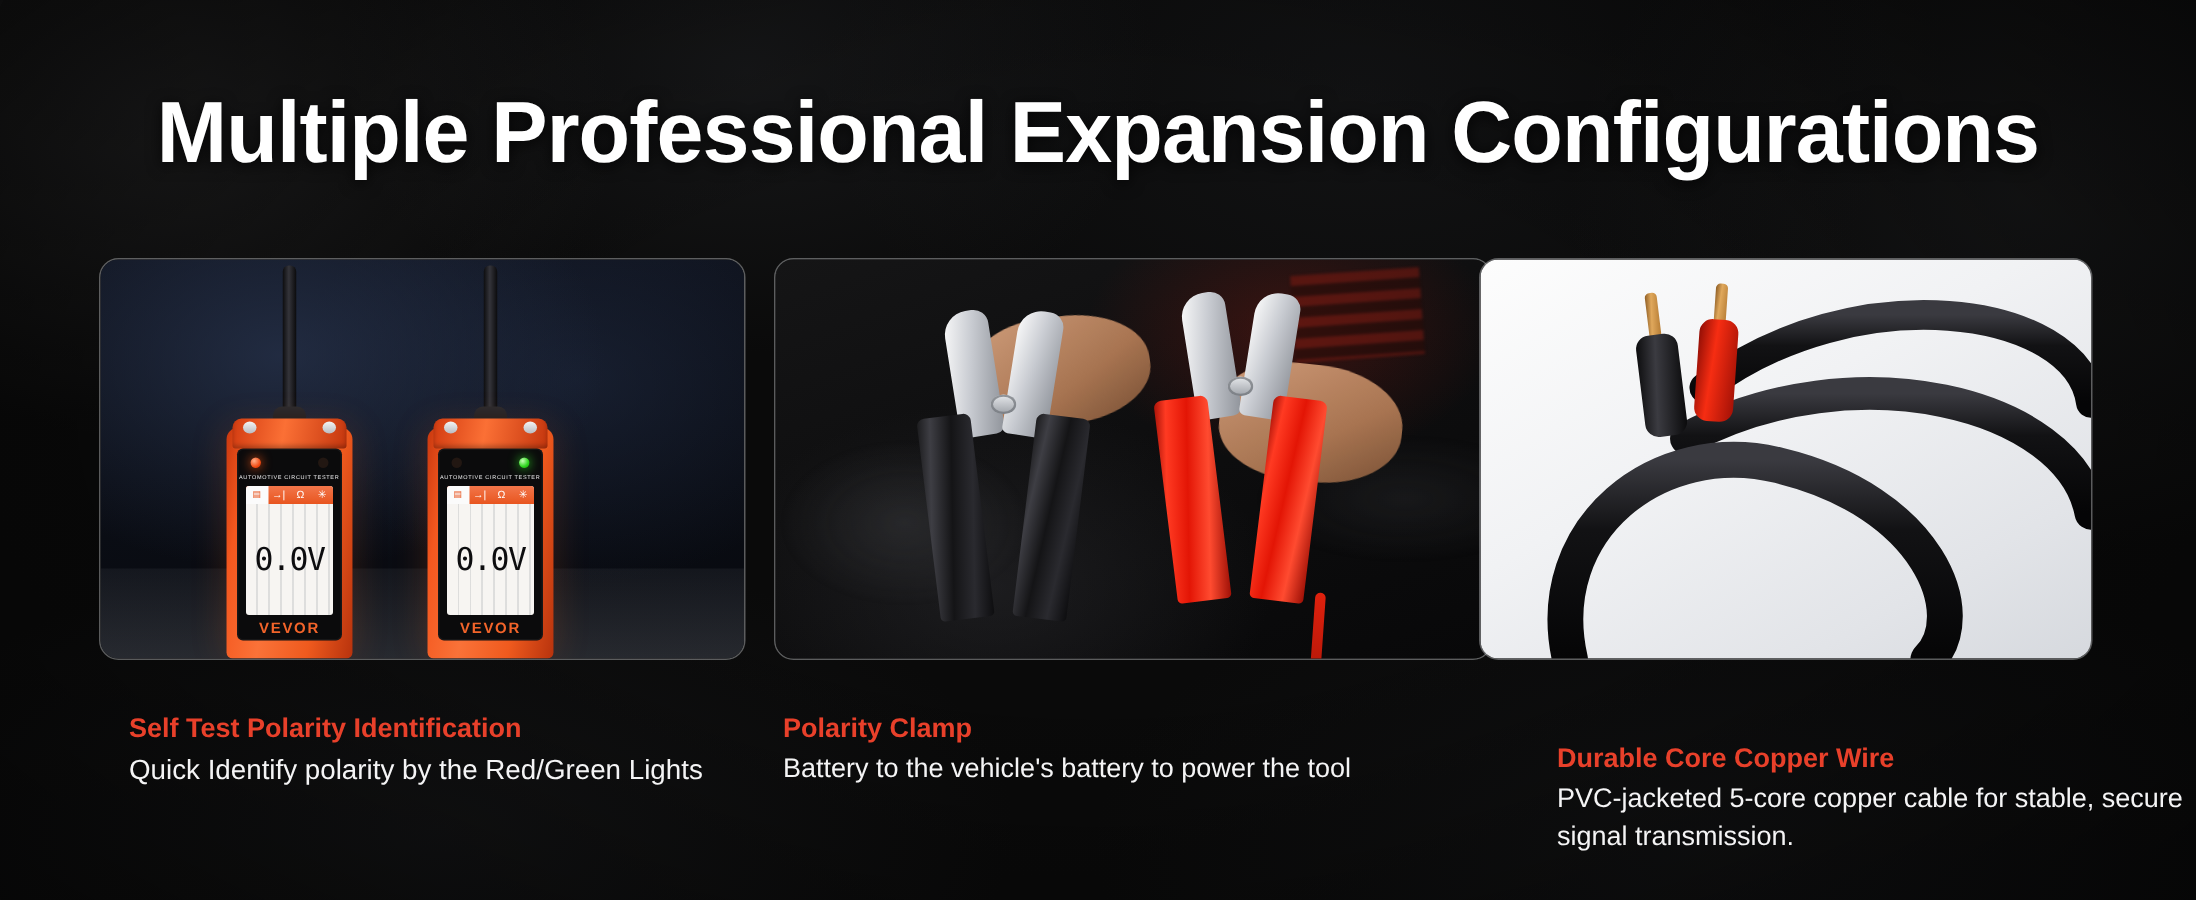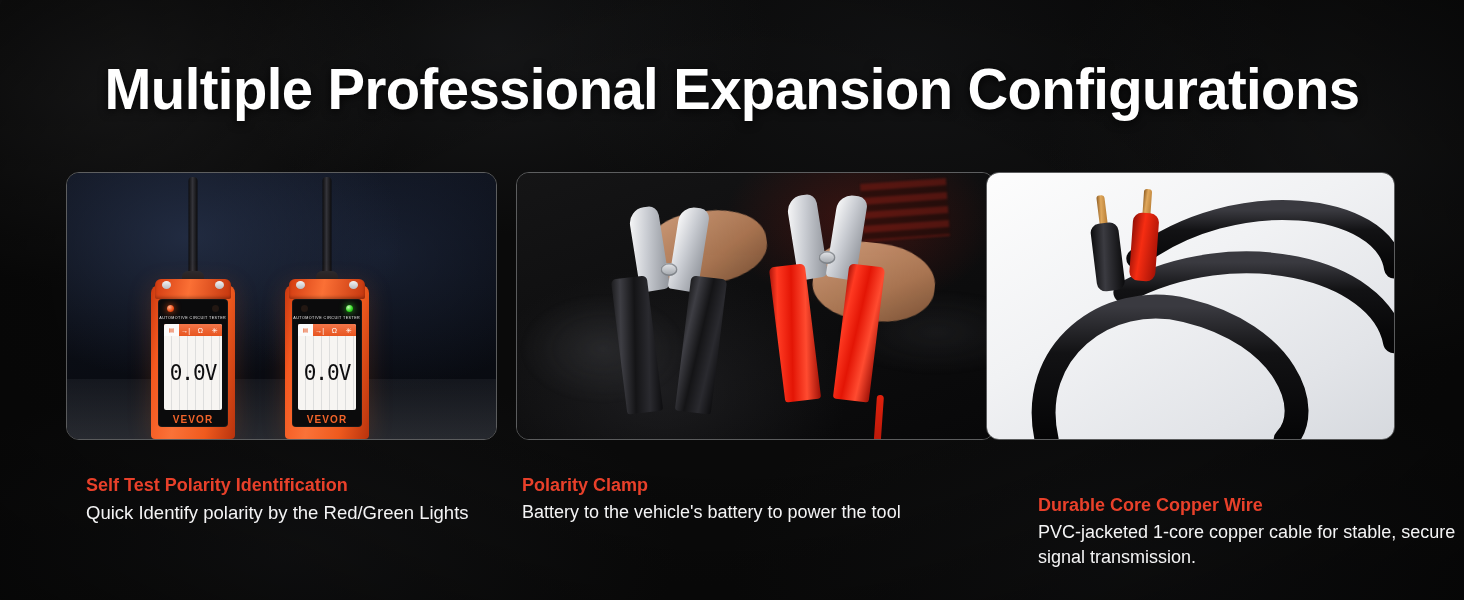--- a/index.html
+++ b/index.html
@@ -301,14 +301,14 @@
 <div class="caption" id="caption-1">
   <div class="cap-title">Self Test Polarity Identification</div>
   <div class="cap-body">Quick Identify polarity by the Red/Green Lights</div>
 </div>
 <div class="caption" id="caption-2">
   <div class="cap-title">Polarity Clamp</div>
   <div class="cap-body">Battery to the vehicle's battery to power the tool</div>
 </div>
 <div class="caption" id="caption-3">
   <div class="cap-title">Durable Core Copper Wire</div>
-  <div class="cap-body">PVC-jacketed 1-core copper cable for stable, secure signal transmission.</div>
+  <div class="cap-body">PVC-jacketed 5-core copper cable for stable, secure signal transmission.</div>
 </div>
 
 </body></html>

